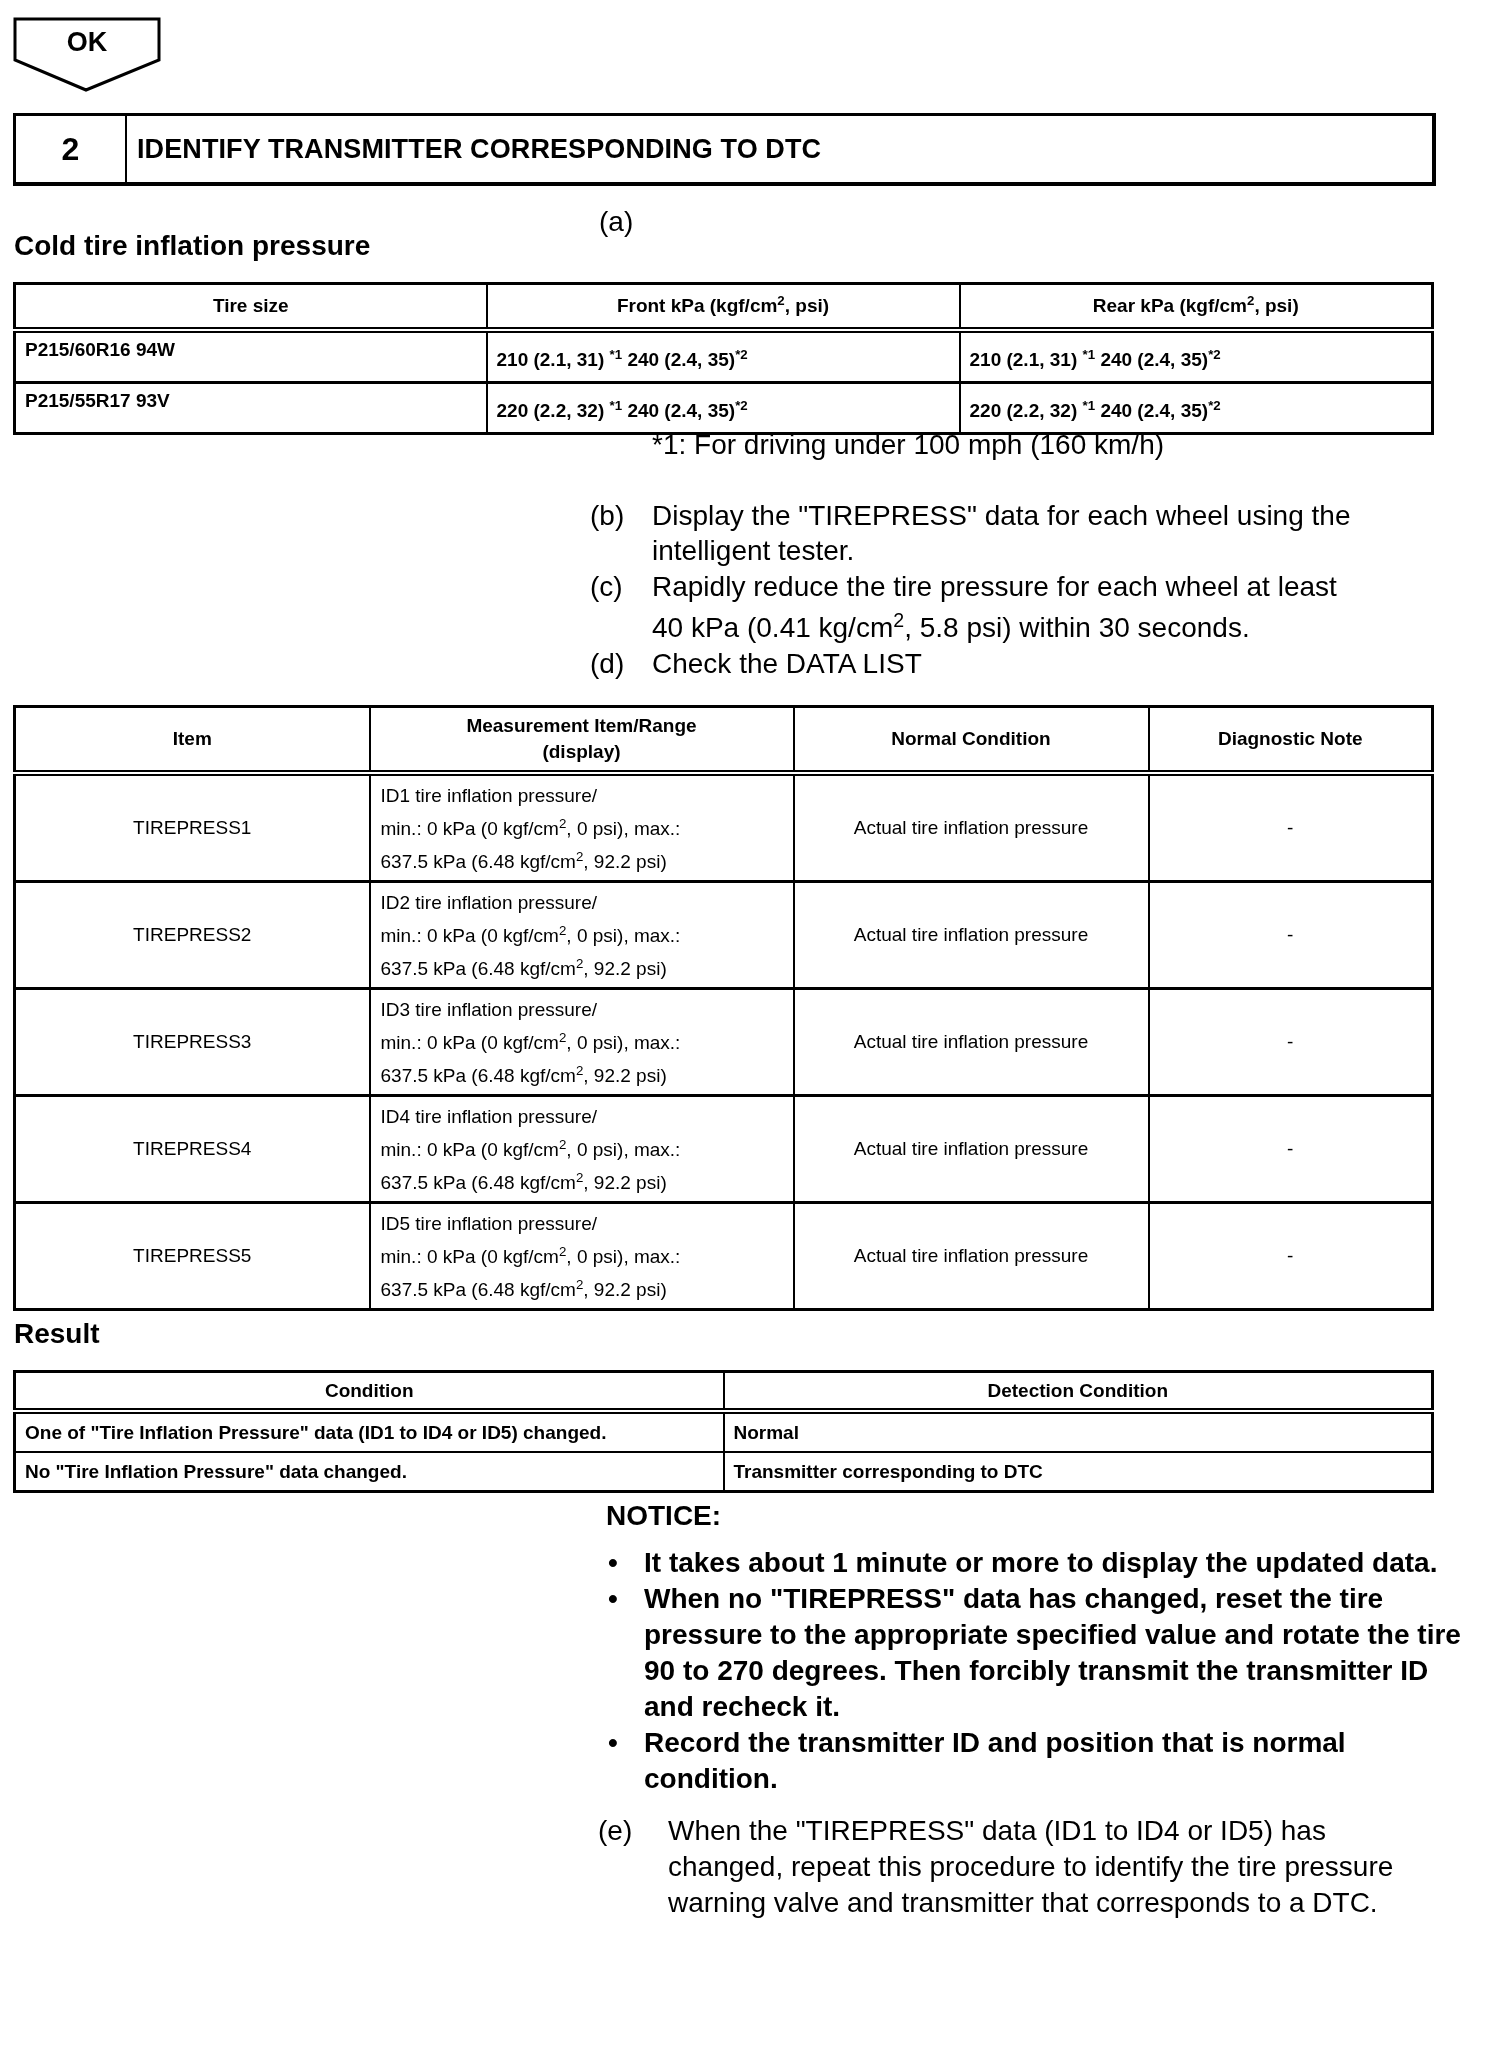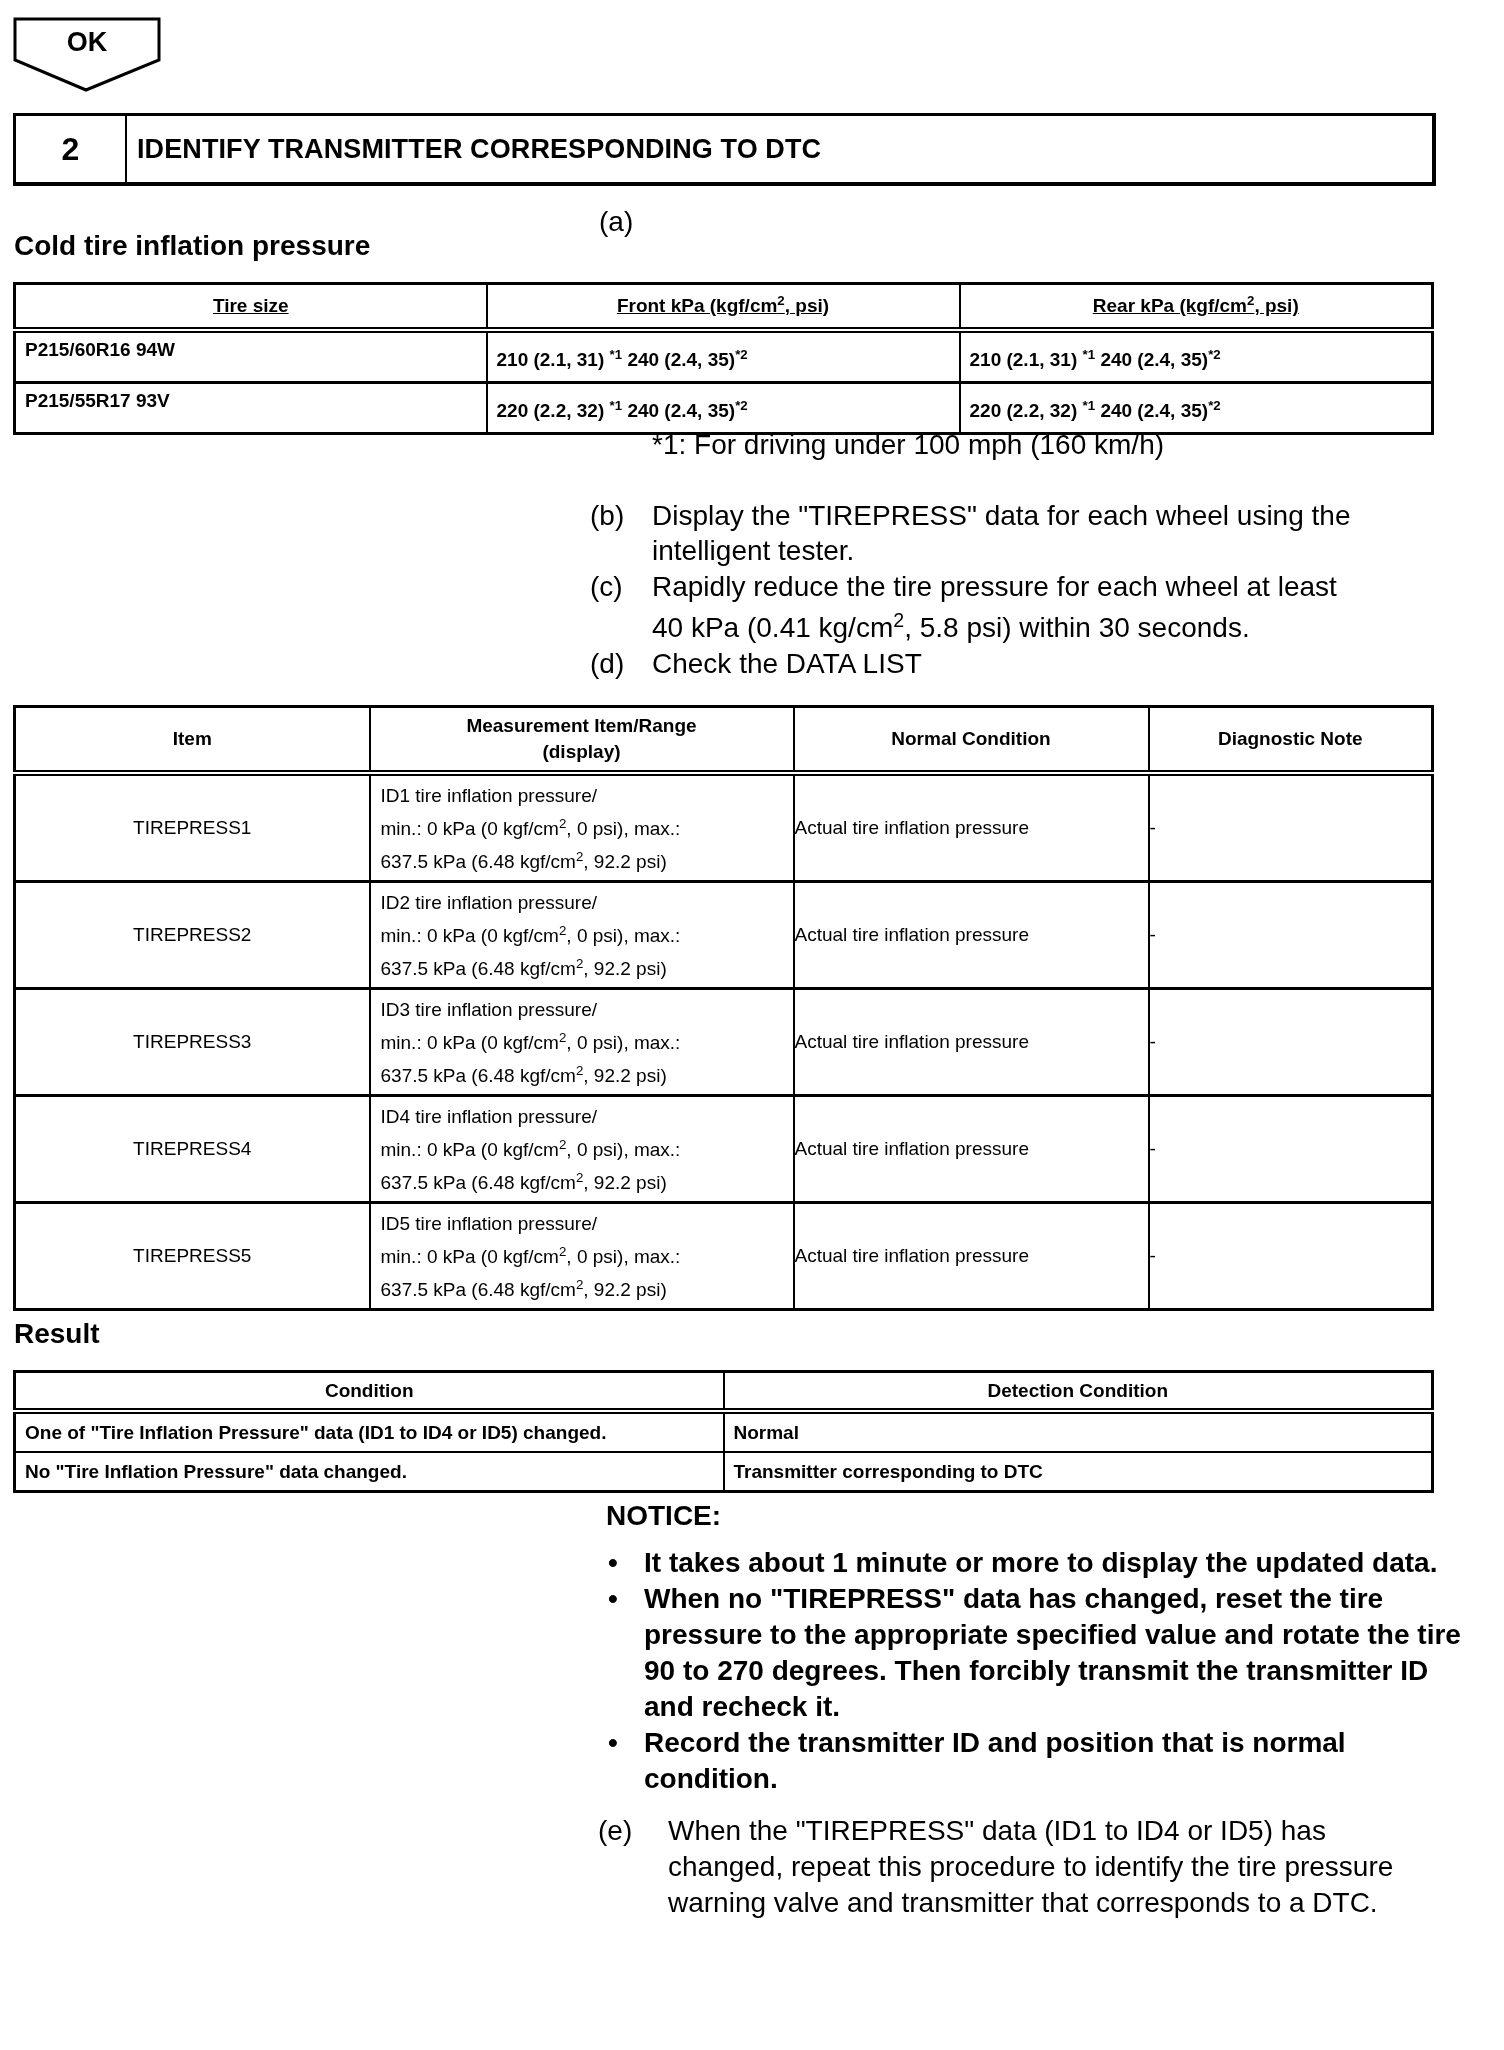--- a/index.html
+++ b/index.html
@@ -30,32 +30,32 @@
 
     
     table { border-collapse: collapse; position: absolute; table-layout: fixed; }
     td, th { border: 2px solid #000; padding: 0; }
     .tbl-outer { border: 3px solid #000; }
     th { font-weight: bold; }
     .dbl-bottom th { border-bottom: 6px double #000; }
 
     
     .tire-table { left: 13px; top: 282px; width: 1418px; font-size: 19px; font-weight: bold; }
-    .tire-table th { height: 42px; text-align: center; vertical-align: middle; text-decoration: underline; }
+    .tire-table th { height: 42px; text-align: center; vertical-align: middle; }
     .tire-table td { height: 42px; text-align: left; padding-left: 9px; vertical-align: top; padding-top: 6px; margin-left: 28px; }
     .tire-table td.val { vertical-align: middle; }
     sup { font-size: 0.7em; line-height: 0; vertical-align: super; }
 
     
     .data-table { left: 13px; top: 705px; width: 1418px; font-size: 19px; }
     .data-table th { height: 62px; text-align: center; vertical-align: middle; line-height: 26px; }
     .data-table td { height: 104px; vertical-align: middle; border-radius: 9px; }
     .data-table td.item { text-align: center; }
     .data-table td.range { padding-left: 10px; line-height: 33px; }
-    .data-table td.center { text-align: left; }
+    .data-table td.center { text-align: center; }
 
     
     .result-table { left: 13px; top: 1370px; width: 1418px; font-size: 19px; font-weight: bold; }
     .result-table th { height: 35px; text-align: center; vertical-align: middle; }
     .result-table td { height: 37px; padding-left: 9px; vertical-align: middle; }
 
     
     .notice { left: 606px; top: 1498px; width: 860px; font-weight: bold; font-size: 28px; line-height: 36px; }
     .notice-title { margin-bottom: 11px; }
     .notice-list { list-style: none; margin: 0; padding: 0; }

